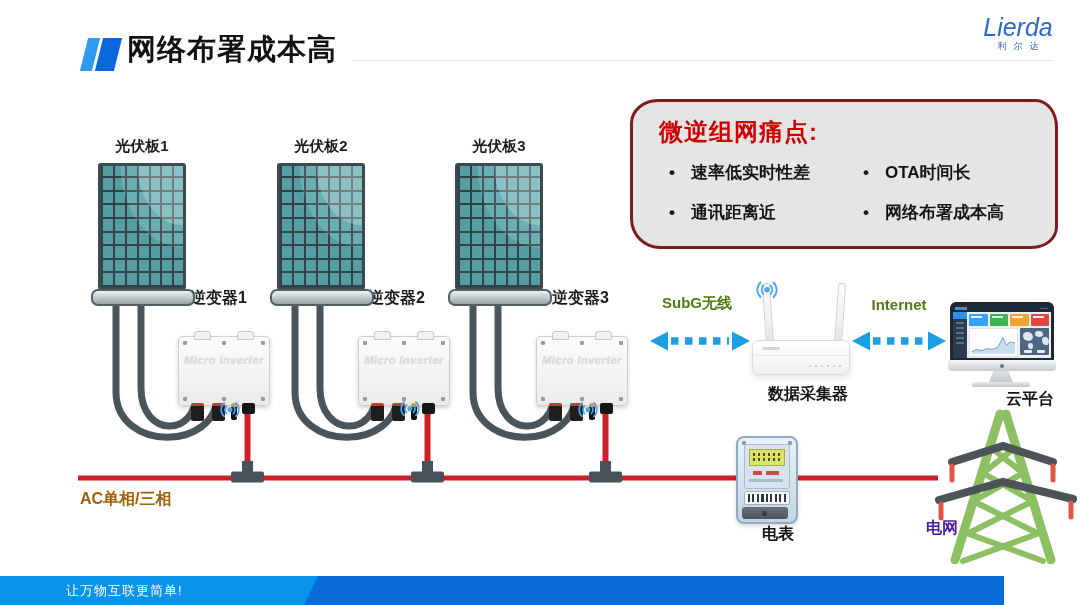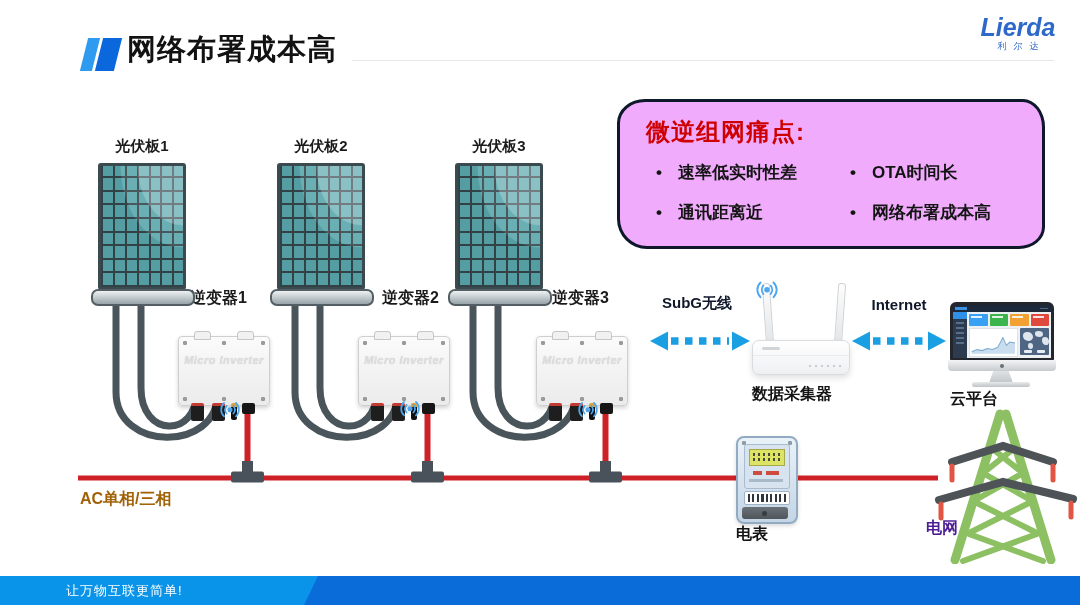--- a/index.html
+++ b/index.html
@@ -6,26 +6,26 @@
   body{font-family:"Liberation Sans","DejaVu Sans",sans-serif;background:#f2f2f2;}
   .canvas{position:relative;width:1080px;height:605px;background:#fff;overflow:hidden;margin:0 auto;}
 
   
   .accent{position:absolute;top:38px;height:33px;transform:skewX(-14deg);}
   .accent.light{left:84px;width:12px;background:#2e9bf0;}
   .accent.dark{left:99px;width:19px;background:#0a67dc;}
   .page-title{position:absolute;left:127px;top:30px;font-size:29px;font-weight:bold;color:#121212;letter-spacing:1px;}
   .title-rule{position:absolute;left:352px;top:60px;width:702px;height:1px;background:#e7e7e7;}
   .logo{position:absolute;left:962px;top:14px;width:112px;text-align:center;color:#2e68c8;}
-  .logo .name{font-size:25px;font-weight:bold;font-style:italic;letter-spacing:0px;line-height:26px;}
+  .logo .name{font-size:25px;font-weight:normal;font-style:italic;letter-spacing:0px;line-height:26px;}
   .logo .sub{font-size:9px;font-weight:normal;letter-spacing:7px;padding-left:7px;line-height:12px;}
 
   
-  .pain-box{position:absolute;left:617px;top:99px;width:422px;height:144px;background:#f0abfc;
-    border:3px solid #0f172a;border-radius:28px 22px 26px 30px / 24px 28px 22px 30px;}
+  .pain-box{position:absolute;left:630px;top:99px;width:422px;height:144px;background:#e5e5e5;
+    border:3px solid #7f1d1d;border-radius:28px 22px 26px 30px / 24px 28px 22px 30px;}
   .pain-title{position:absolute;left:26px;top:14px;font-size:24px;font-weight:bold;color:#ce0000;letter-spacing:1px;}
   .pain-row{position:absolute;left:0;width:100%;height:24px;font-size:17px;font-weight:bold;color:#141414;}
   .pain-row.r1{top:59px;} .pain-row.r2{top:99px;}
   .pain-cell{position:absolute;top:0;white-space:nowrap;}
   .pain-cell.c1{left:36px;} .pain-cell.c2{left:230px;}
   .pain-cell .dot{display:inline-block;margin-right:16px;font-size:17px;}
 
   
   .panel{position:absolute;top:163px;width:82px;height:121px;border:3px solid #3a4a4e;border-radius:3px;
     background-color:#58a6ac;
@@ -50,33 +50,33 @@
   .conn{position:absolute;border-radius:2px;}
   .conn.a{left:12px;top:66px;width:13px;height:15px;background:#1e1e1e;border-top:3px solid #c23b33;}
   .conn.b{left:33px;top:66px;width:13px;height:15px;background:#1e1e1e;border-top:3px solid #c23b33;}
   .conn.c{left:52px;top:66px;width:6px;height:13px;background:#101010;border-top:4px solid #d9a43a;}
   .conn.d{left:63px;top:66px;width:13px;height:11px;background:#161616;}
   .inv-label{position:absolute;top:288px;font-size:16px;font-weight:bold;color:#1b1b1b;white-space:nowrap;}
 
   .wifi{position:absolute;z-index:3;}
 
   
-  .link-label{position:absolute;width:120px;text-align:center;font-size:15px;font-weight:bold;color:#0f172a;}
+  .link-label{position:absolute;width:120px;text-align:center;font-size:15px;font-weight:bold;color:#4d7c0f;}
 
   
   .antenna{position:absolute;top:283px;width:6px;height:62px;background:linear-gradient(180deg,#fdfdfd,#e2e4e6);
     border:1px solid #cfd3d6;border-radius:3px;z-index:2;}
   .antenna.l{left:764px;transform:rotate(-4deg);} .antenna.r{left:836px;transform:rotate(4deg);}
   .router-body{position:absolute;left:752px;top:340px;width:96px;height:33px;background:linear-gradient(#ffffff,#eff0f2);
     border:1px solid #d9dcdf;border-radius:7px;box-shadow:0 3px 6px rgba(0,0,0,0.12);z-index:3;}
   .router-body .brand{position:absolute;left:9px;top:6px;width:18px;height:3px;background:#d2d5d8;border-radius:2px;}
   .router-body .seam{position:absolute;left:0;top:14px;width:100%;height:1px;background:#e9ebed;}
   .router-body .leds{position:absolute;right:8px;bottom:7px;display:flex;gap:4px;}
   .router-body .leds i{width:2px;height:2px;border-radius:50%;background:#b9bfc5;}
-  .device-label{position:absolute;text-align:left;font-size:16px;font-weight:bold;color:#141414;}
+  .device-label{position:absolute;text-align:right;font-size:16px;font-weight:bold;color:#141414;}
 
   
   .monitor{position:absolute;left:950px;top:302px;width:104px;height:59px;background:#23272d;border-radius:6px 6px 2px 2px;z-index:2;}
   .dash{position:absolute;left:3px;top:3px;right:3px;bottom:3px;background:#eef1f4;overflow:hidden;}
   .dash .navbar{position:absolute;left:0;top:0;width:100%;height:7px;background:#1d2a3b;}
   .dash .navbar i{position:absolute;left:2px;top:2px;width:12px;height:3px;background:#3a92e0;}
   .dash .navbar em{position:absolute;right:3px;top:3px;width:8px;height:1px;background:#51627a;}
   .dash .side{position:absolute;left:0;top:7px;bottom:0;width:14px;background:#2c3b4e;}
   .dash .side .active{width:14px;height:7px;background:#3090e8;}
   .dash .side i{display:block;width:8px;height:2px;background:#56708c;margin:3px auto 0 auto;}
@@ -120,21 +120,21 @@
   .meter-bottom{position:absolute;left:4px;top:69px;width:46px;height:12px;background:linear-gradient(#6a7177,#4e555b);border-radius:3px;}
   .meter-bottom i{position:absolute;left:20px;top:4px;width:5px;height:5px;border-radius:50%;background:#363c41;}
 
   
   .ac-label{position:absolute;left:80px;top:489px;font-size:16px;font-weight:bold;color:#a16207;}
 
   .tower{position:absolute;left:925px;top:406px;z-index:2;}
   .grid-label{position:absolute;left:926px;top:518px;font-size:16px;font-weight:bold;color:#4c1d95;z-index:4;}
 
   
-  .footer{position:absolute;left:0;top:576px;width:1080px;height:29px;background:#0a6cd9;}
+  .footer{position:absolute;left:0;top:576px;width:1004px;height:29px;background:#0a6cd9;}
   .footer-light{position:absolute;left:0;top:0;width:318px;height:29px;background:#0994e9;
     clip-path:polygon(0 0,100% 0,calc(100% - 14px) 100%,0 100%);}
   .footer-slogan{position:absolute;left:66px;top:0;line-height:29px;font-size:13px;color:#fff;letter-spacing:1px;}
 
   .overlay-svg{position:absolute;left:0;top:0;z-index:1;}
 </style>
 </head>
 <body>
 
 <div class="canvas">
@@ -217,21 +217,21 @@
       <i class="screw bl"></i>
       <i class="screw br"></i>
       <i class="screw tm"></i>
       <i class="screw bm"></i>
     <i class="conn a"></i>
       <i class="conn b"></i>
       <i class="conn c"></i>
       <i class="conn d"></i>
   </div>
 
-  <div class="inv-label" style="left:382px;">逆变器2</div>
+  <div class="inv-label" style="left:368px;">逆变器2</div>
   <div class="inverter" style="left:358px;">
     <i class="tab t1"></i>
       <i class="tab t2"></i>
     <div class="dev-text">Micro Inverter</div>
     <i class="screw tl"></i>
       <i class="screw tr"></i>
       <i class="screw bl"></i>
       <i class="screw br"></i>
       <i class="screw tm"></i>
       <i class="screw bm"></i>

